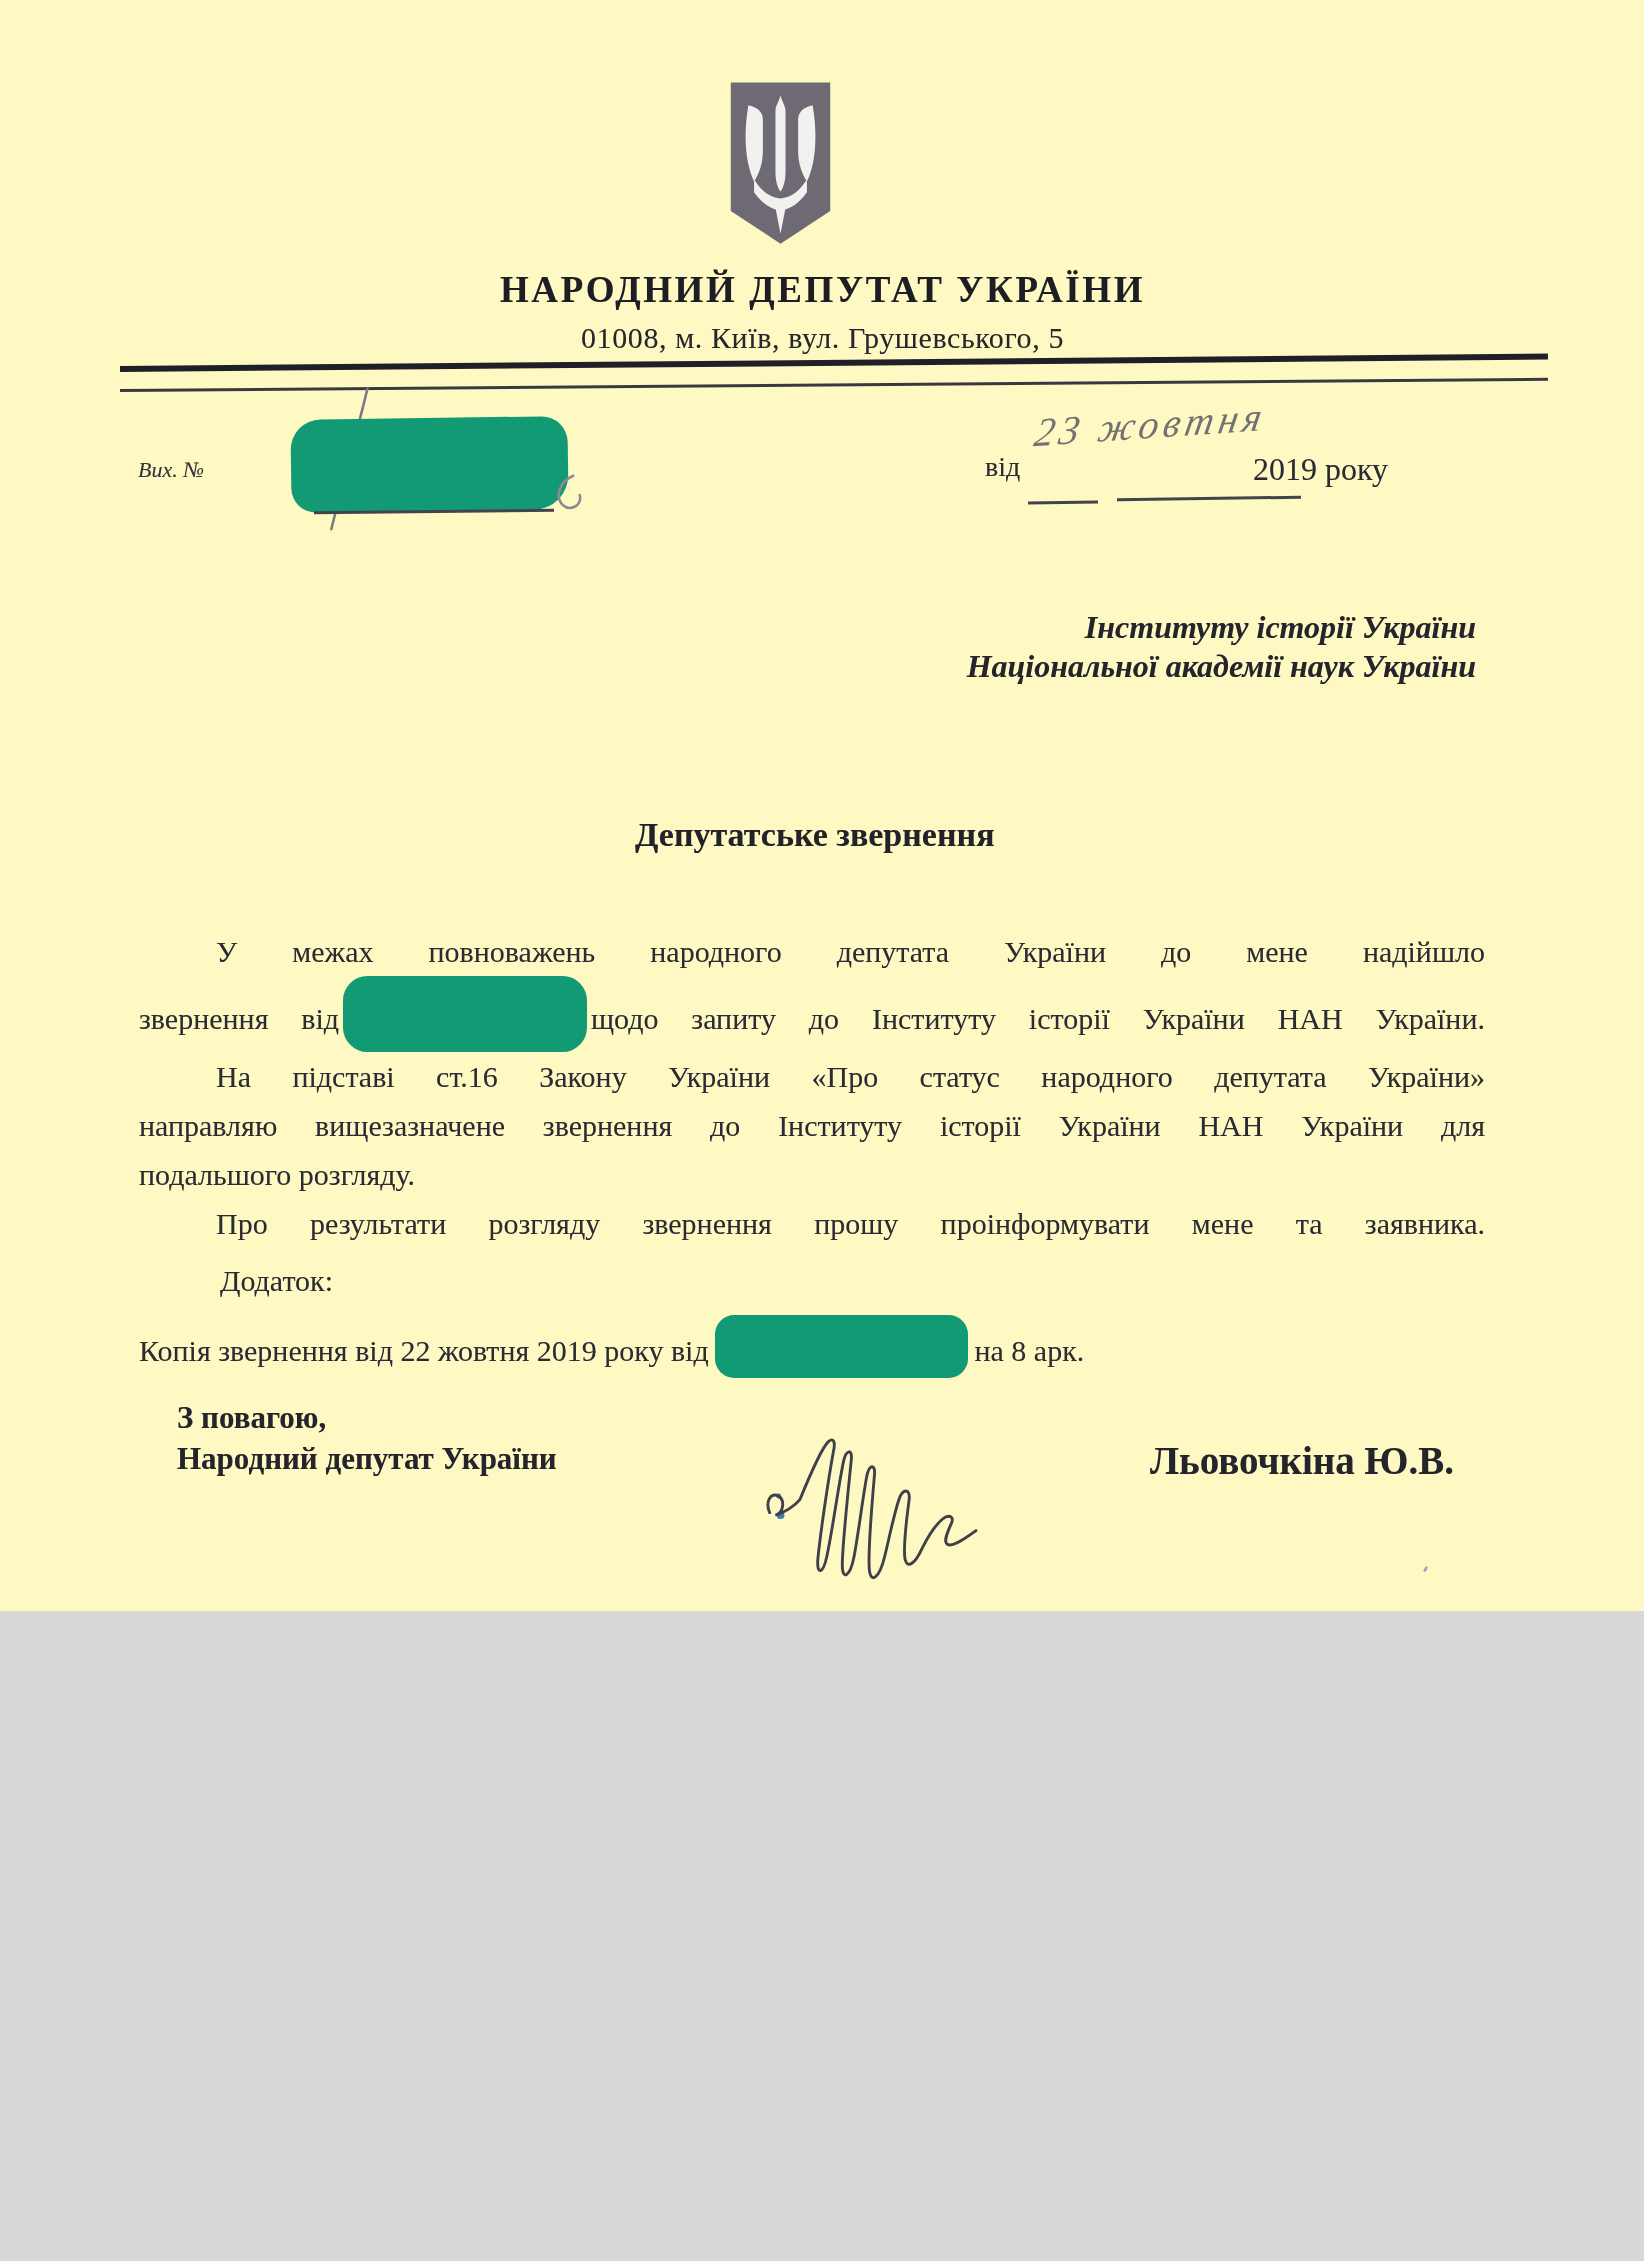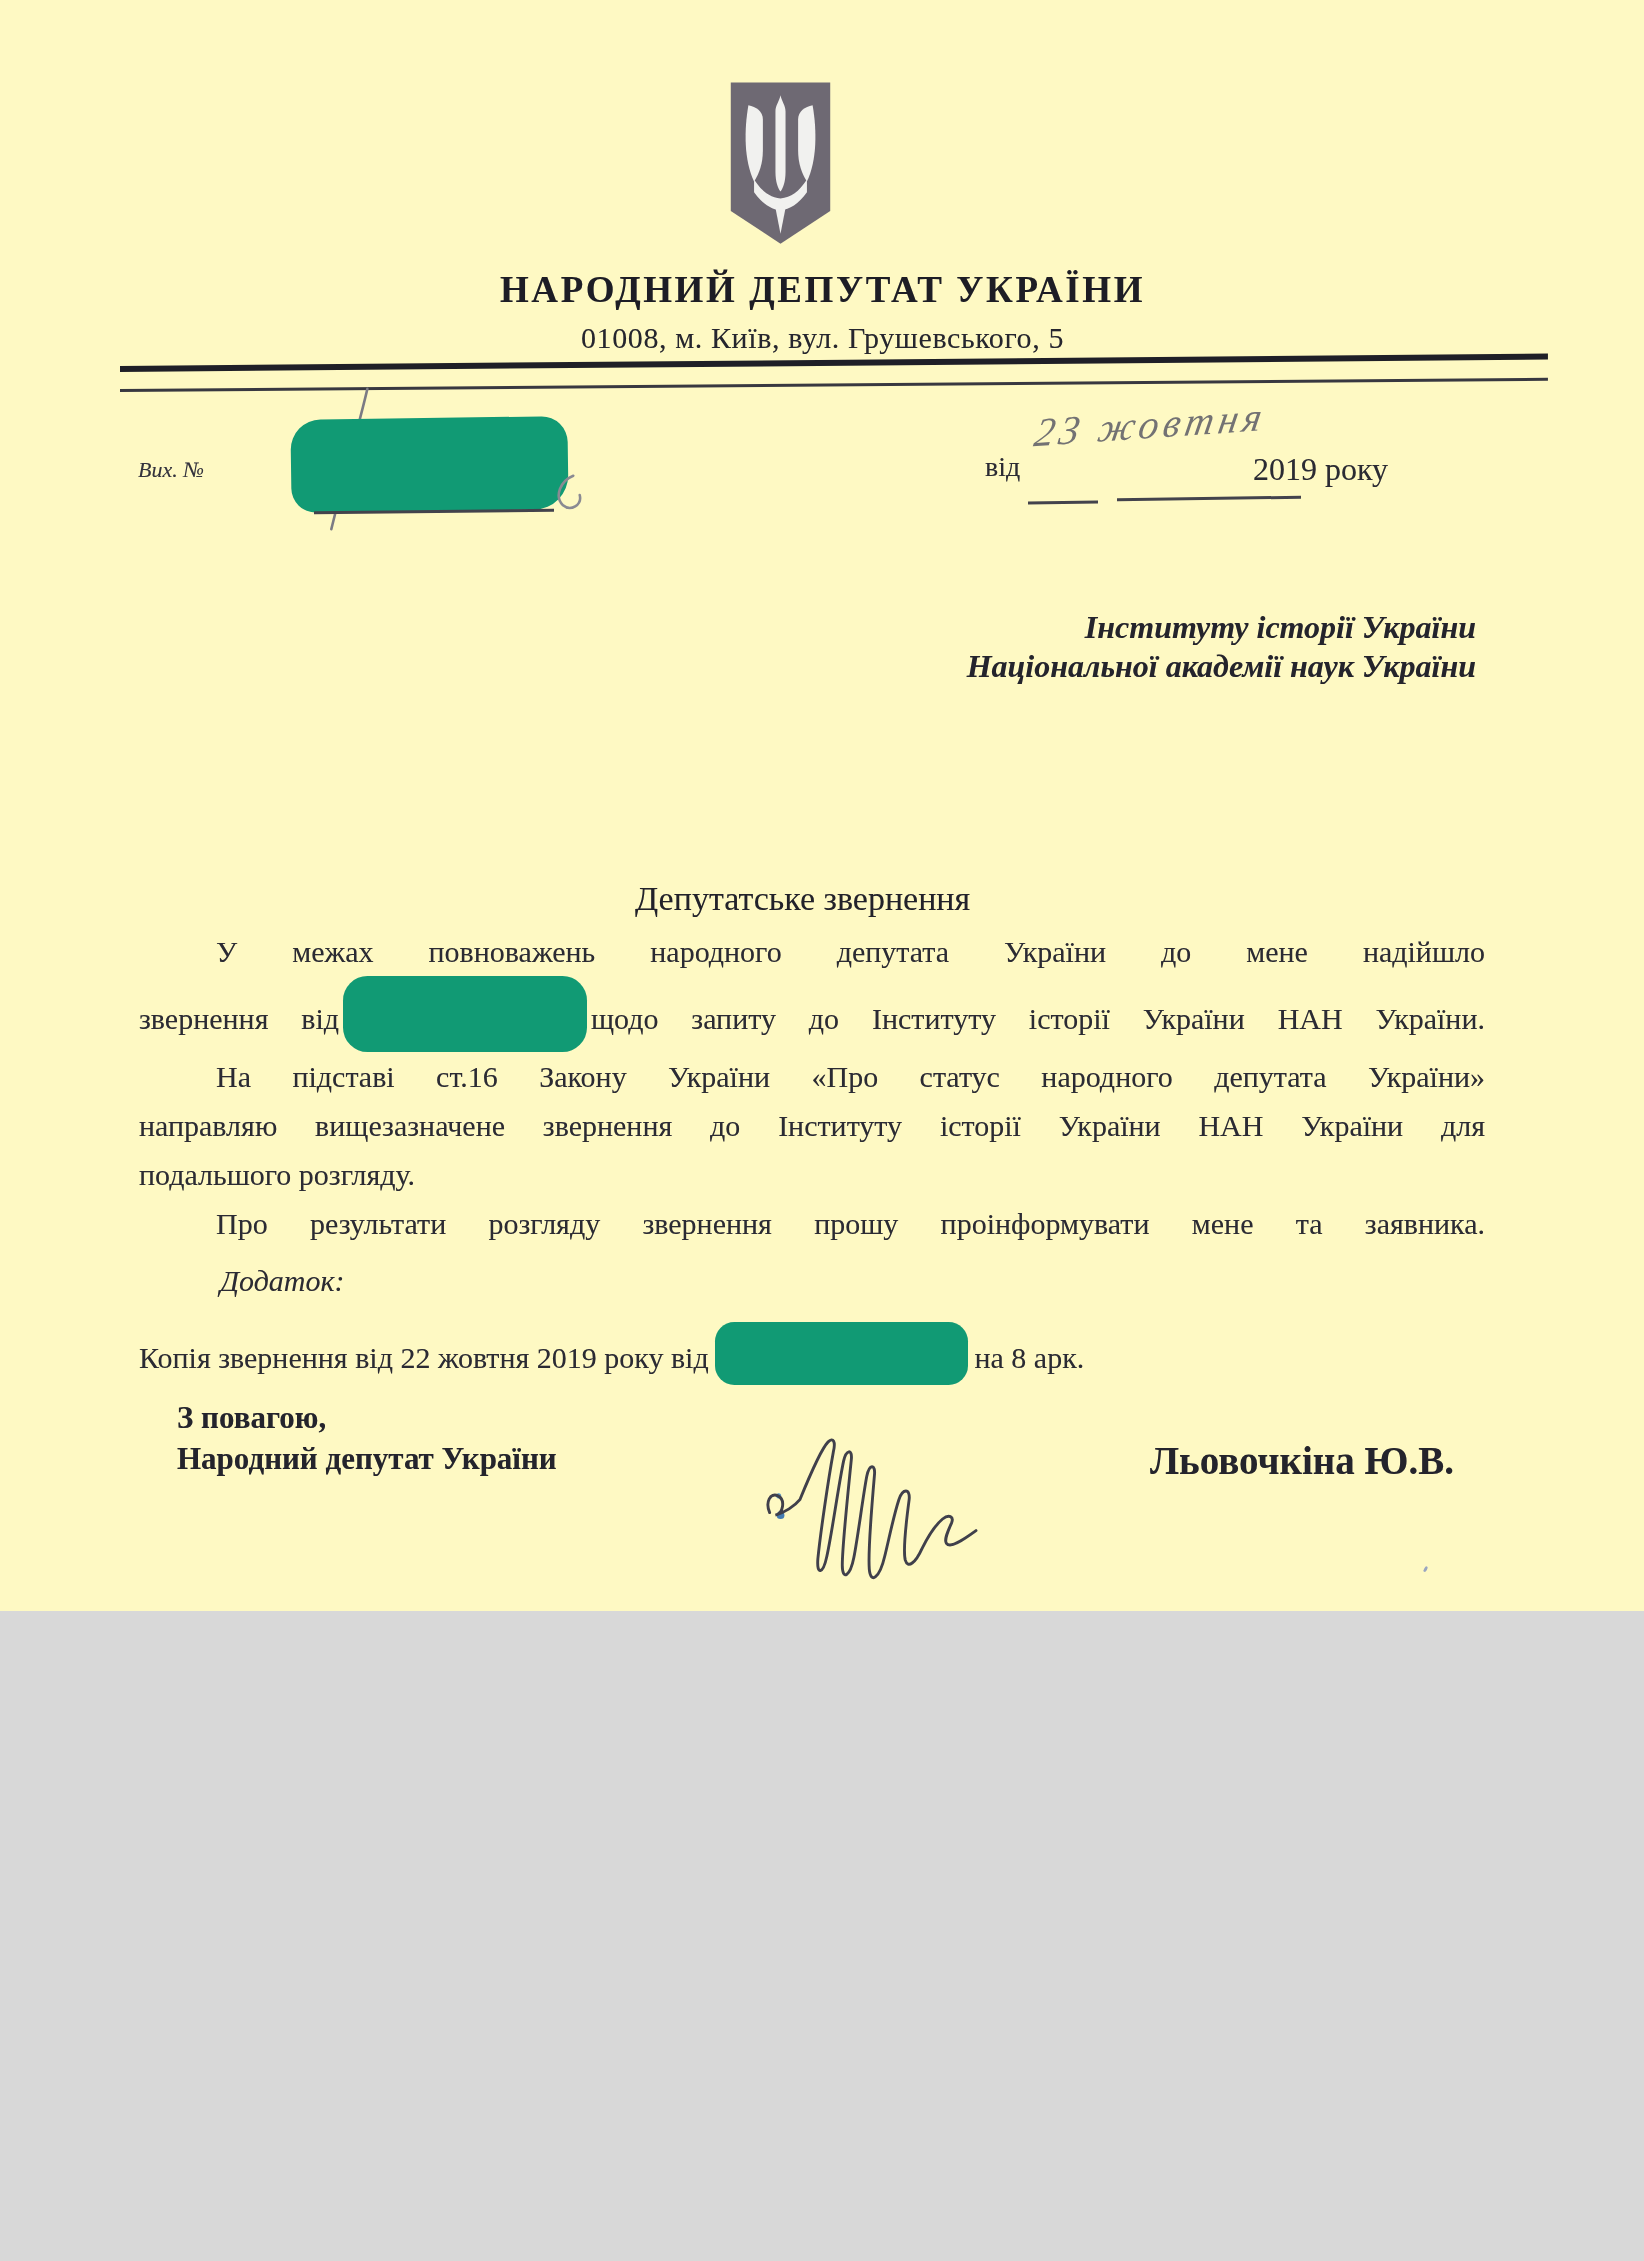--- a/index.html
+++ b/index.html
@@ -49,32 +49,32 @@
   .date-year{position:absolute;left:1253px;top:451px;font-size:32px;white-space:nowrap;}
 
   
   .recipient{
     position:absolute;top:608px;right:169px;
     text-align:right;font-weight:bold;font-style:italic;
     font-size:32px;line-height:39px;color:#24242c;white-space:nowrap;
   }
 
   
-  .doc-title{position:absolute;left:635px;top:880px;font-size:34px;font-weight:normal;white-space:nowrap;color:#22222a;}
+  .doc-title{position:absolute;left:635px;top:816px;font-size:34px;font-weight:bold;white-space:nowrap;color:#22222a;}
 
   
   .body-text{position:absolute;left:139px;top:927px;width:1346px;font-size:30px;line-height:49px;color:#2b2b33;}
   .jline{text-align:justify;text-align-last:justify;}
   .indent{text-indent:77px;}
   .redact-inline{display:inline-block;width:244px;height:76px;border-radius:24.5px;vertical-align:-23px;margin:0 3.9px;}
   .redact-att{display:inline-block;width:253px;height:63px;border-radius:19.3px;vertical-align:-17px;margin:0 6.4px;}
 
   
   .attachment{position:absolute;left:139px;top:1258px;width:1346px;font-size:30px;line-height:46px;}
-  .att-label{padding-left:81px;margin-bottom:18px;font-style:italic;}
+  .att-label{padding-left:81px;margin-bottom:11px;}
 
   
   .closing{position:absolute;left:177px;top:1397px;font-size:31px;font-weight:bold;line-height:41px;color:#24242c;}
   .signer-name{position:absolute;right:191px;top:1438px;font-size:39px;font-weight:bold;white-space:nowrap;color:#24242c;}
   .signature{position:absolute;left:759px;top:1429px;width:245px;height:180px;filter:blur(0.3px);}
 
   
   .speck{position:absolute;border-radius:50%;}
 </style>
 </head>

